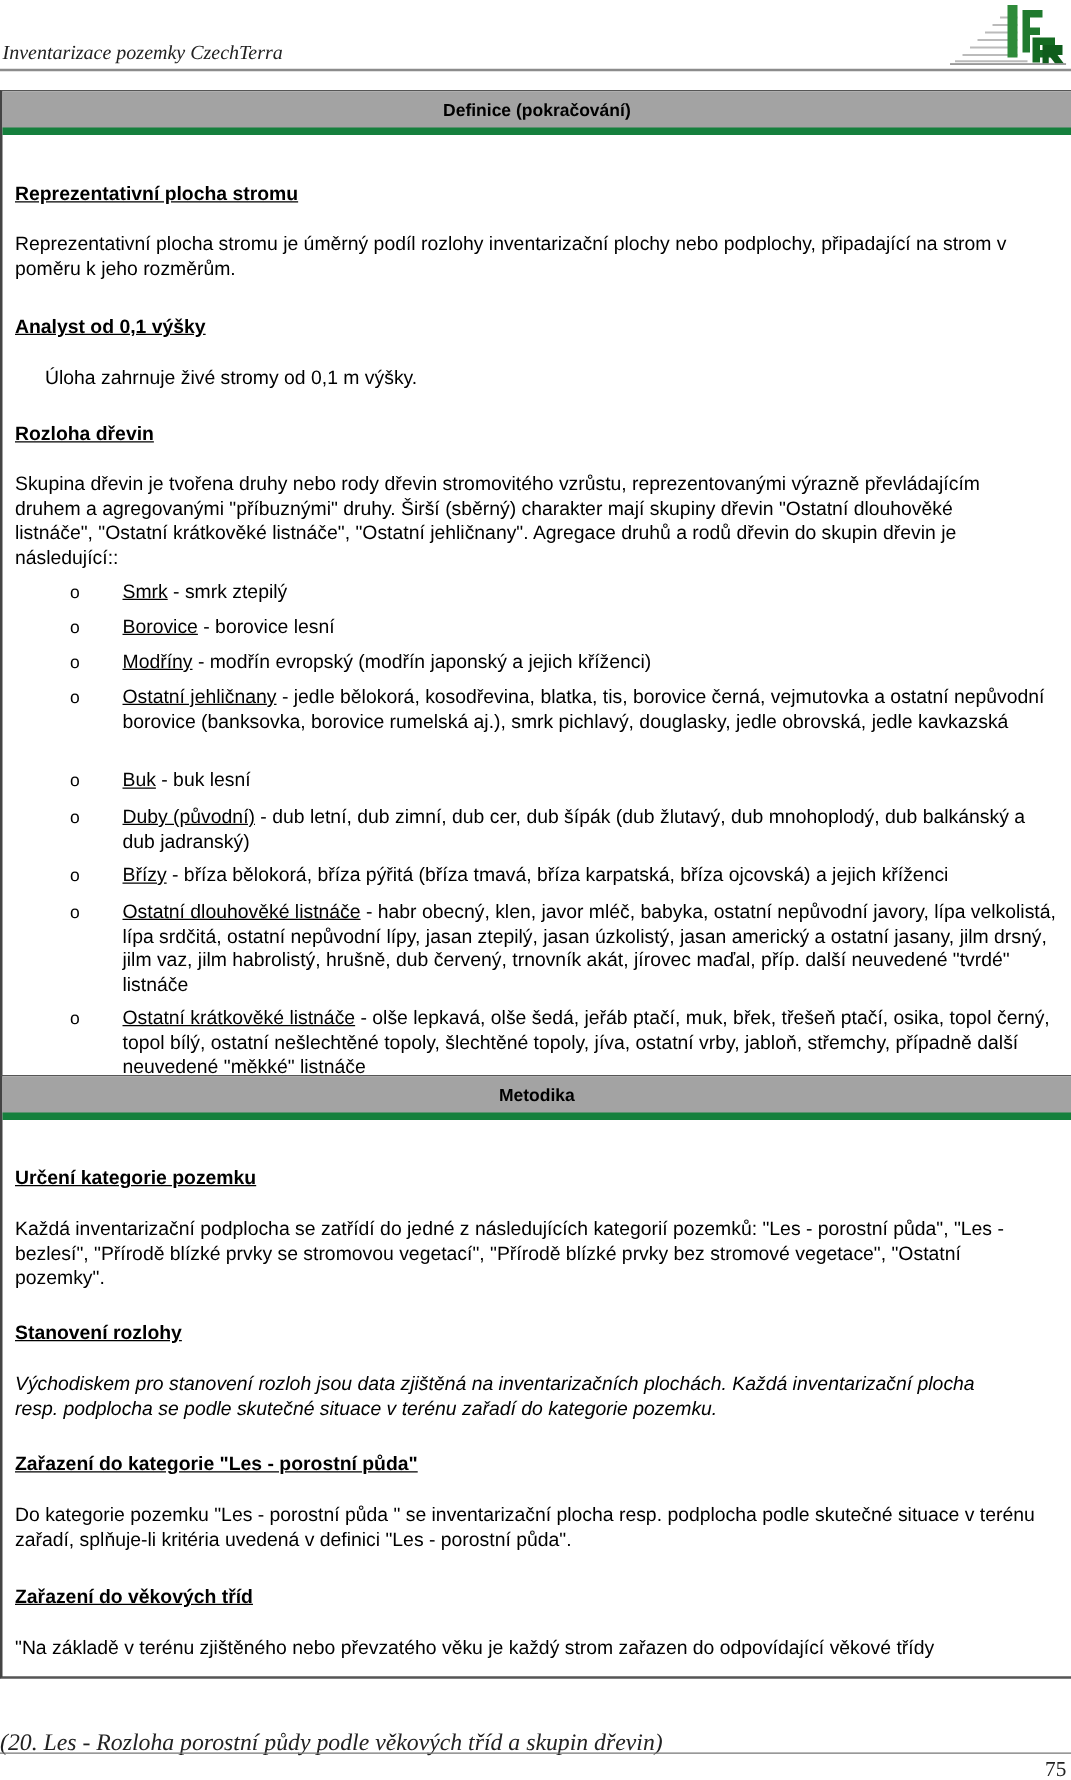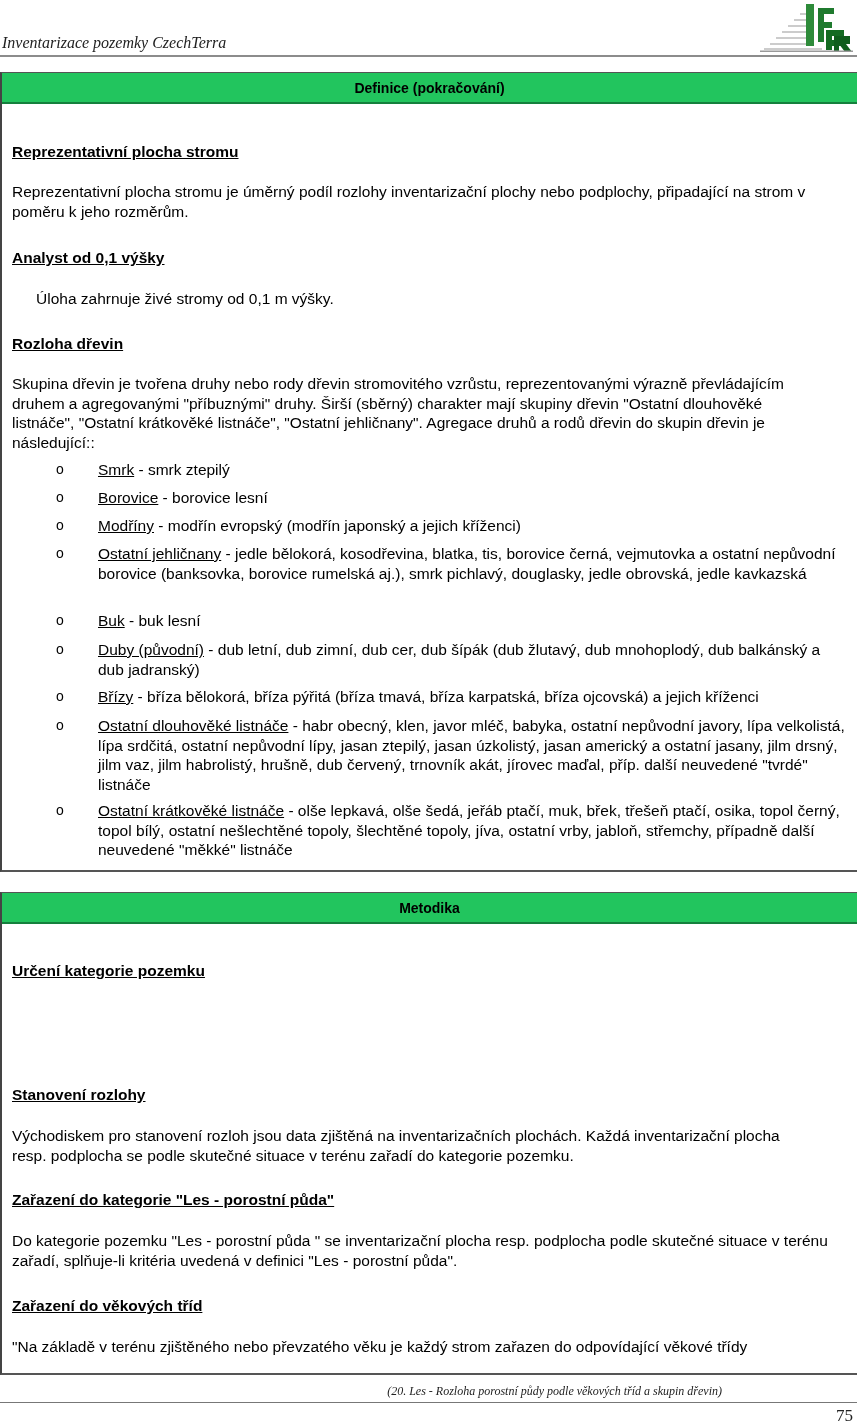--- a/index.html
+++ b/index.html
@@ -7,36 +7,36 @@
          font-family: "Liberation Sans", sans-serif; color: #000; }
 
   .page-header { position: absolute; left: 0; top: 0; width: 857px; height: 57px; }
   .header-title { position: absolute; left: 2px; top: 34px; font-family: "Liberation Serif", serif;
                   font-style: italic; font-size: 16px; color: #222; }
   .header-rule { position: absolute; left: 0; top: 55px; width: 857px; height: 2px; background: #8c8c8c; }
   .logo { position: absolute; left: 760px; top: 2px; width: 93px; height: 50px; }
 
   .section-box { position: absolute; left: 0; width: 855px; border: 1px solid #555; border-left: 2px solid #444;
                  border-bottom: 2px solid #555; background: #fff; }
-  .section-header { height: 29px; background: #22c55e; border-bottom: 2px solid #15803d;
+  .section-header { height: 29px; background: #a3a3a3; border-bottom: 6px solid #15803d;
                     display: flex; align-items: center; justify-content: center;
                     font-weight: bold; font-size: 14px; }
   .section-body { position: relative; padding: 0 10px; }
 
   .heading { font-weight: bold; text-decoration: underline; font-size: 15.5px; position: absolute; left: 10px; }
   .para { font-size: 15.5px; line-height: 19.5px; position: absolute; left: 10px; width: 830px; }
 
   .list { position: absolute; left: 0; width: 855px; }
   .list-item { position: absolute; left: 0; width: 855px; font-size: 15.5px; line-height: 19.5px; }
   .bullet { position: absolute; left: 54px; top: 0; font-size: 14px; }
   .item-text { position: absolute; left: 96px; width: 748px; }
   .item-name { text-decoration: underline; }
 
-  .caption { position: absolute; left: 0; width: 722px; top: 1384px; text-align: right;
-             font-family: "Liberation Serif", serif; font-style: italic; font-size: 12px; color: #222; }
+  .caption { position: absolute; left: 0; width: 722px; top: 1384px; text-align: left;
+             font-family: "Liberation Serif", serif; font-style: italic; font-size: 19px; color: #222; }
   .footer-rule { position: absolute; left: 0; top: 1402px; width: 857px; height: 1px; background: #777; }
   .footer-left { position: absolute; left: 2px; top: 1405px; font-style: italic; font-size: 10px; color: #222; margin-top: 43px; }
   .page-number { position: absolute; right: 4px; top: 1406px; font-family: "Liberation Serif", serif; font-size: 17px; color: #222; }
 </style>
 </head>
 <body>
 
 <div class="page-header">
   <div class="header-title">Inventarizace pozemky CzechTerra</div>
   <svg class="logo" viewBox="0 0 93 50">
@@ -104,27 +104,28 @@
         <span class="item-text"><span class="item-name">Ostatní dlouhověké listnáče</span><span> - habr obecný, klen, javor mléč, babyka, ostatní nepůvodní javory, lípa velkolistá, lípa srdčitá, ostatní nepůvodní lípy, jasan ztepilý, jasan úzkolistý, jasan americký a ostatní jasany, jilm drsný, jilm vaz, jilm habrolistý, hrušně, dub červený, trnovník akát, jírovec maďal, příp. další neuvedené "tvrdé" listnáče</span></span>
       </div>
       <div class="list-item" style="top:697px;">
         <span class="bullet">o</span>
         <span class="item-text"><span class="item-name">Ostatní krátkověké listnáče</span><span> - olše lepkavá, olše šedá, jeřáb ptačí, muk, břek, třešeň ptačí, osika, topol černý, topol bílý, ostatní nešlechtěné topoly, šlechtěné topoly, jíva, ostatní vrby, jabloň, střemchy, případně další neuvedené "měkké" listnáče</span></span>
       </div>
     </div>
   </div>
 </div>
 
-<div class="section-box" style="top:892px; height:480px;">
+<div class="section-box" style="top:860px; height:480px;">
   <div class="section-header">Metodika</div>
   <div class="section-body" style="height:449px;">
     <div class="heading" style="top:38px;">Určení kategorie pozemku</div>
+    <div class="para" style="top:78px; width:825px;">Každá inventarizační podplocha se zatřídí do jedné z následujících kategorií pozemků: "Les - porostní půda", "Les - bezlesí", "Přírodě blízké prvky se stromovou vegetací", "Přírodě blízké prvky bez stromové vegetace", "Ostatní pozemky".</div>
 
     <div class="heading" style="top:162px;">Stanovení rozlohy</div>
-    <div class="para" style="top:202px; width:800px;">Východiskem pro stanovení rozloh jsou data zjištěná na inventarizačních plochách. Každá inventarizační plocha resp. podplocha se podle skutečné situace v terénu zařadí do kategorie pozemku.</div>
+    <div class="para" style="top:202px; width:800px;font-style:italic;">Východiskem pro stanovení rozloh jsou data zjištěná na inventarizačních plochách. Každá inventarizační plocha resp. podplocha se podle skutečné situace v terénu zařadí do kategorie pozemku.</div>
 
     <div class="heading" style="top:267px;">Zařazení do kategorie "Les - porostní půda"</div>
     <div class="para" style="top:307px; width:840px;">Do kategorie pozemku "Les - porostní půda " se inventarizační plocha resp. podplocha podle skutečné situace v terénu zařadí, splňuje-li kritéria uvedená v definici "Les - porostní půda".</div>
 
     <div class="heading" style="top:373px;">Zařazení do věkových tříd</div>
     <div class="para" style="top:413px; width:840px;">"Na základě v terénu zjištěného nebo převzatého věku je každý strom zařazen do odpovídající věkové třídy</div>
   </div>
 </div>
 
 <div class="caption">(20. Les - Rozloha porostní půdy podle věkových tříd a skupin dřevin)</div>

